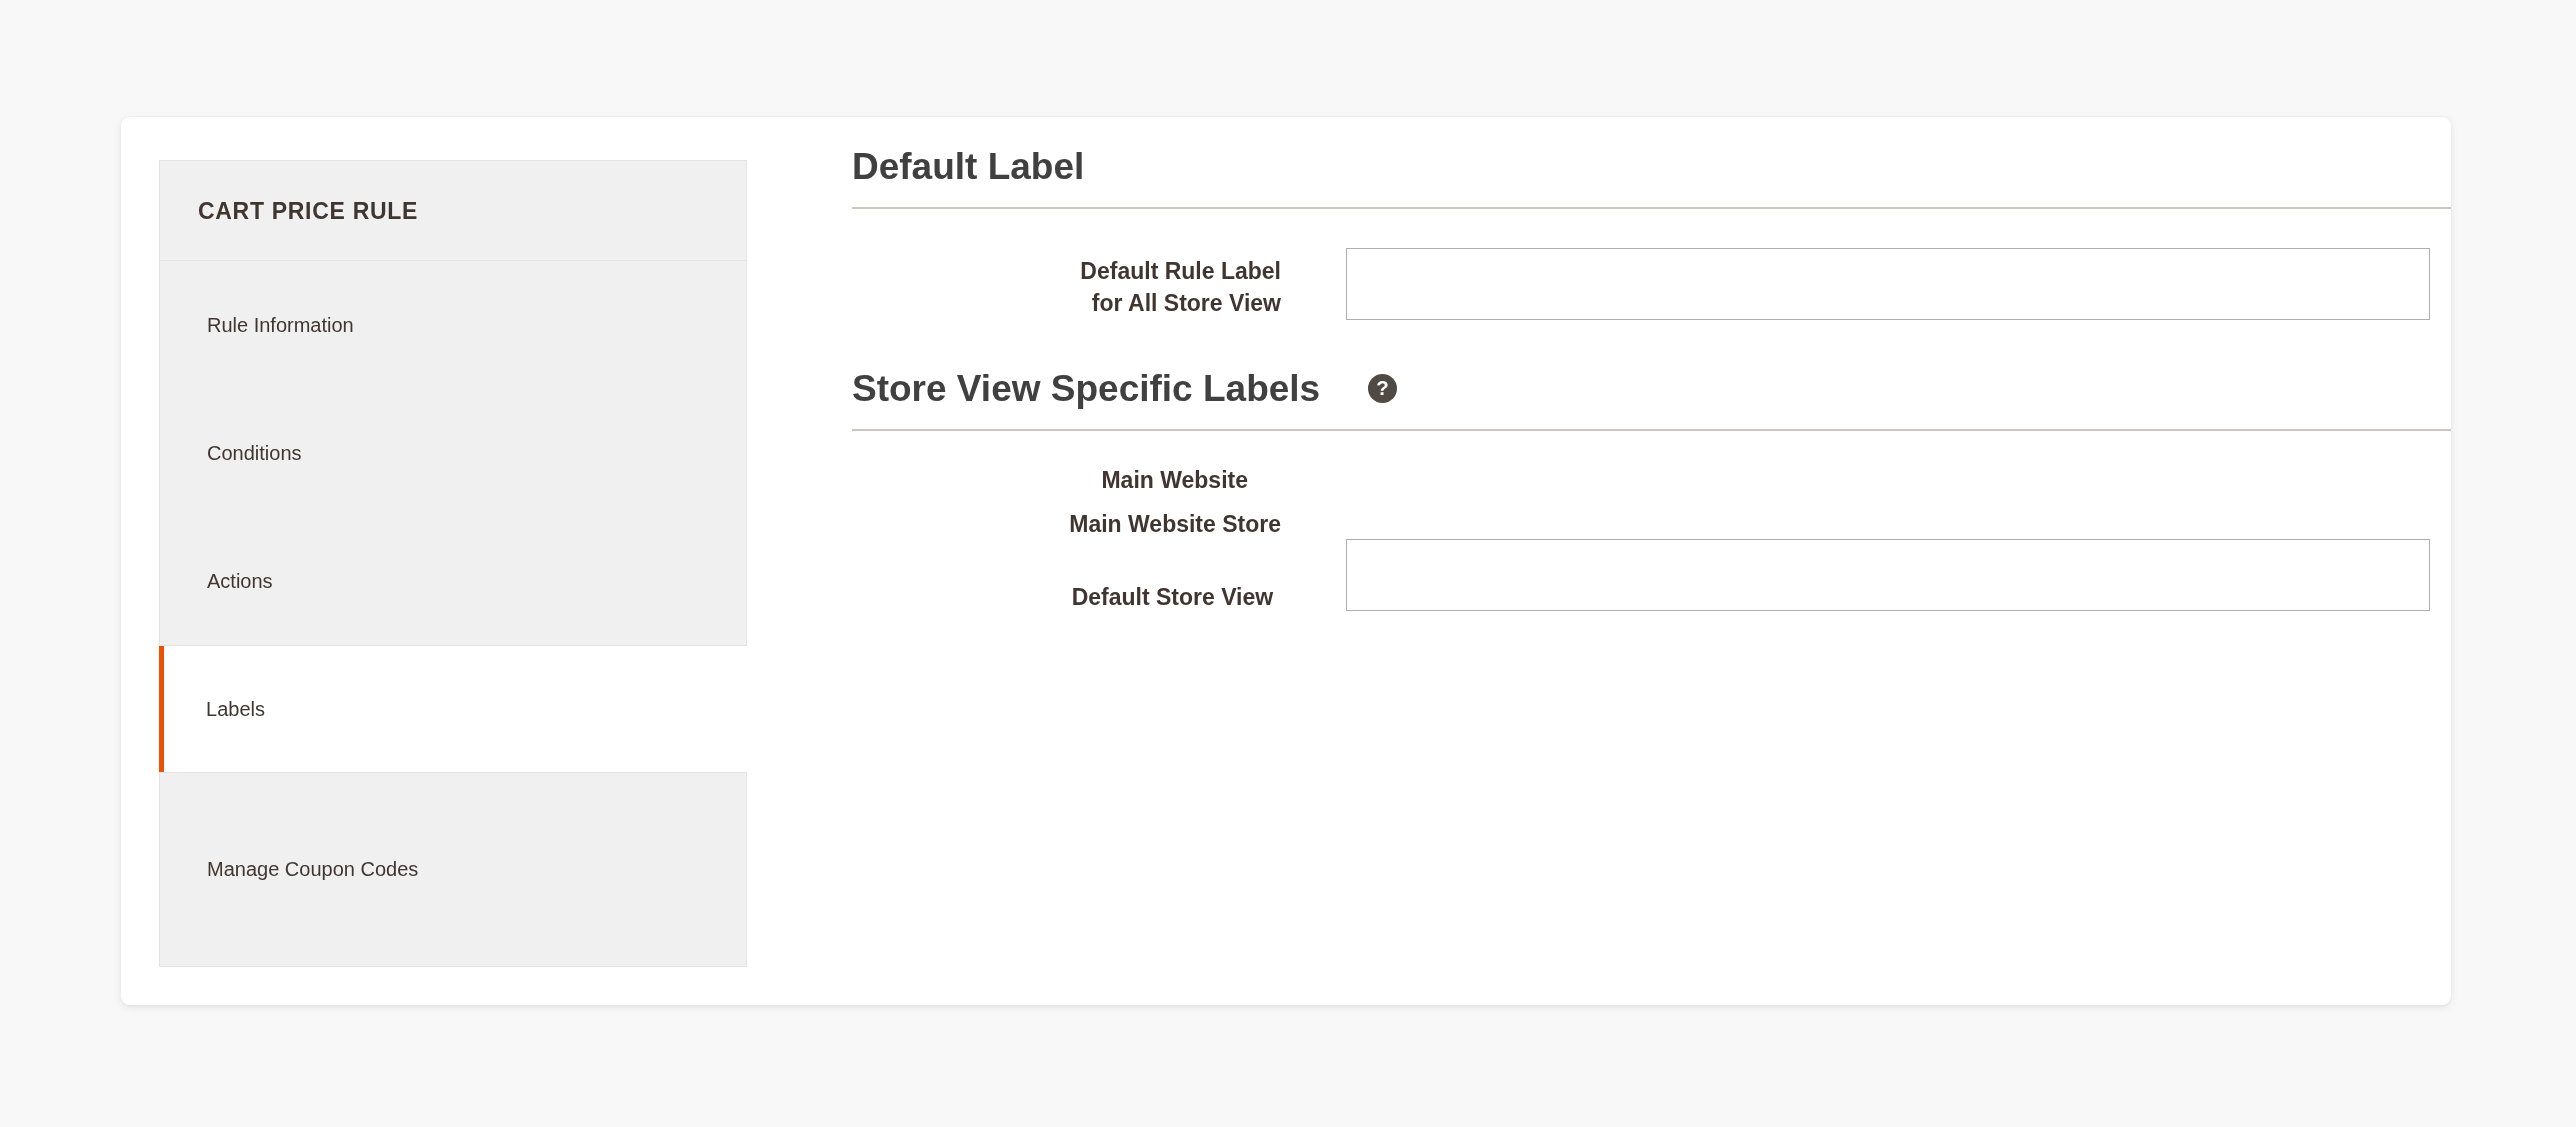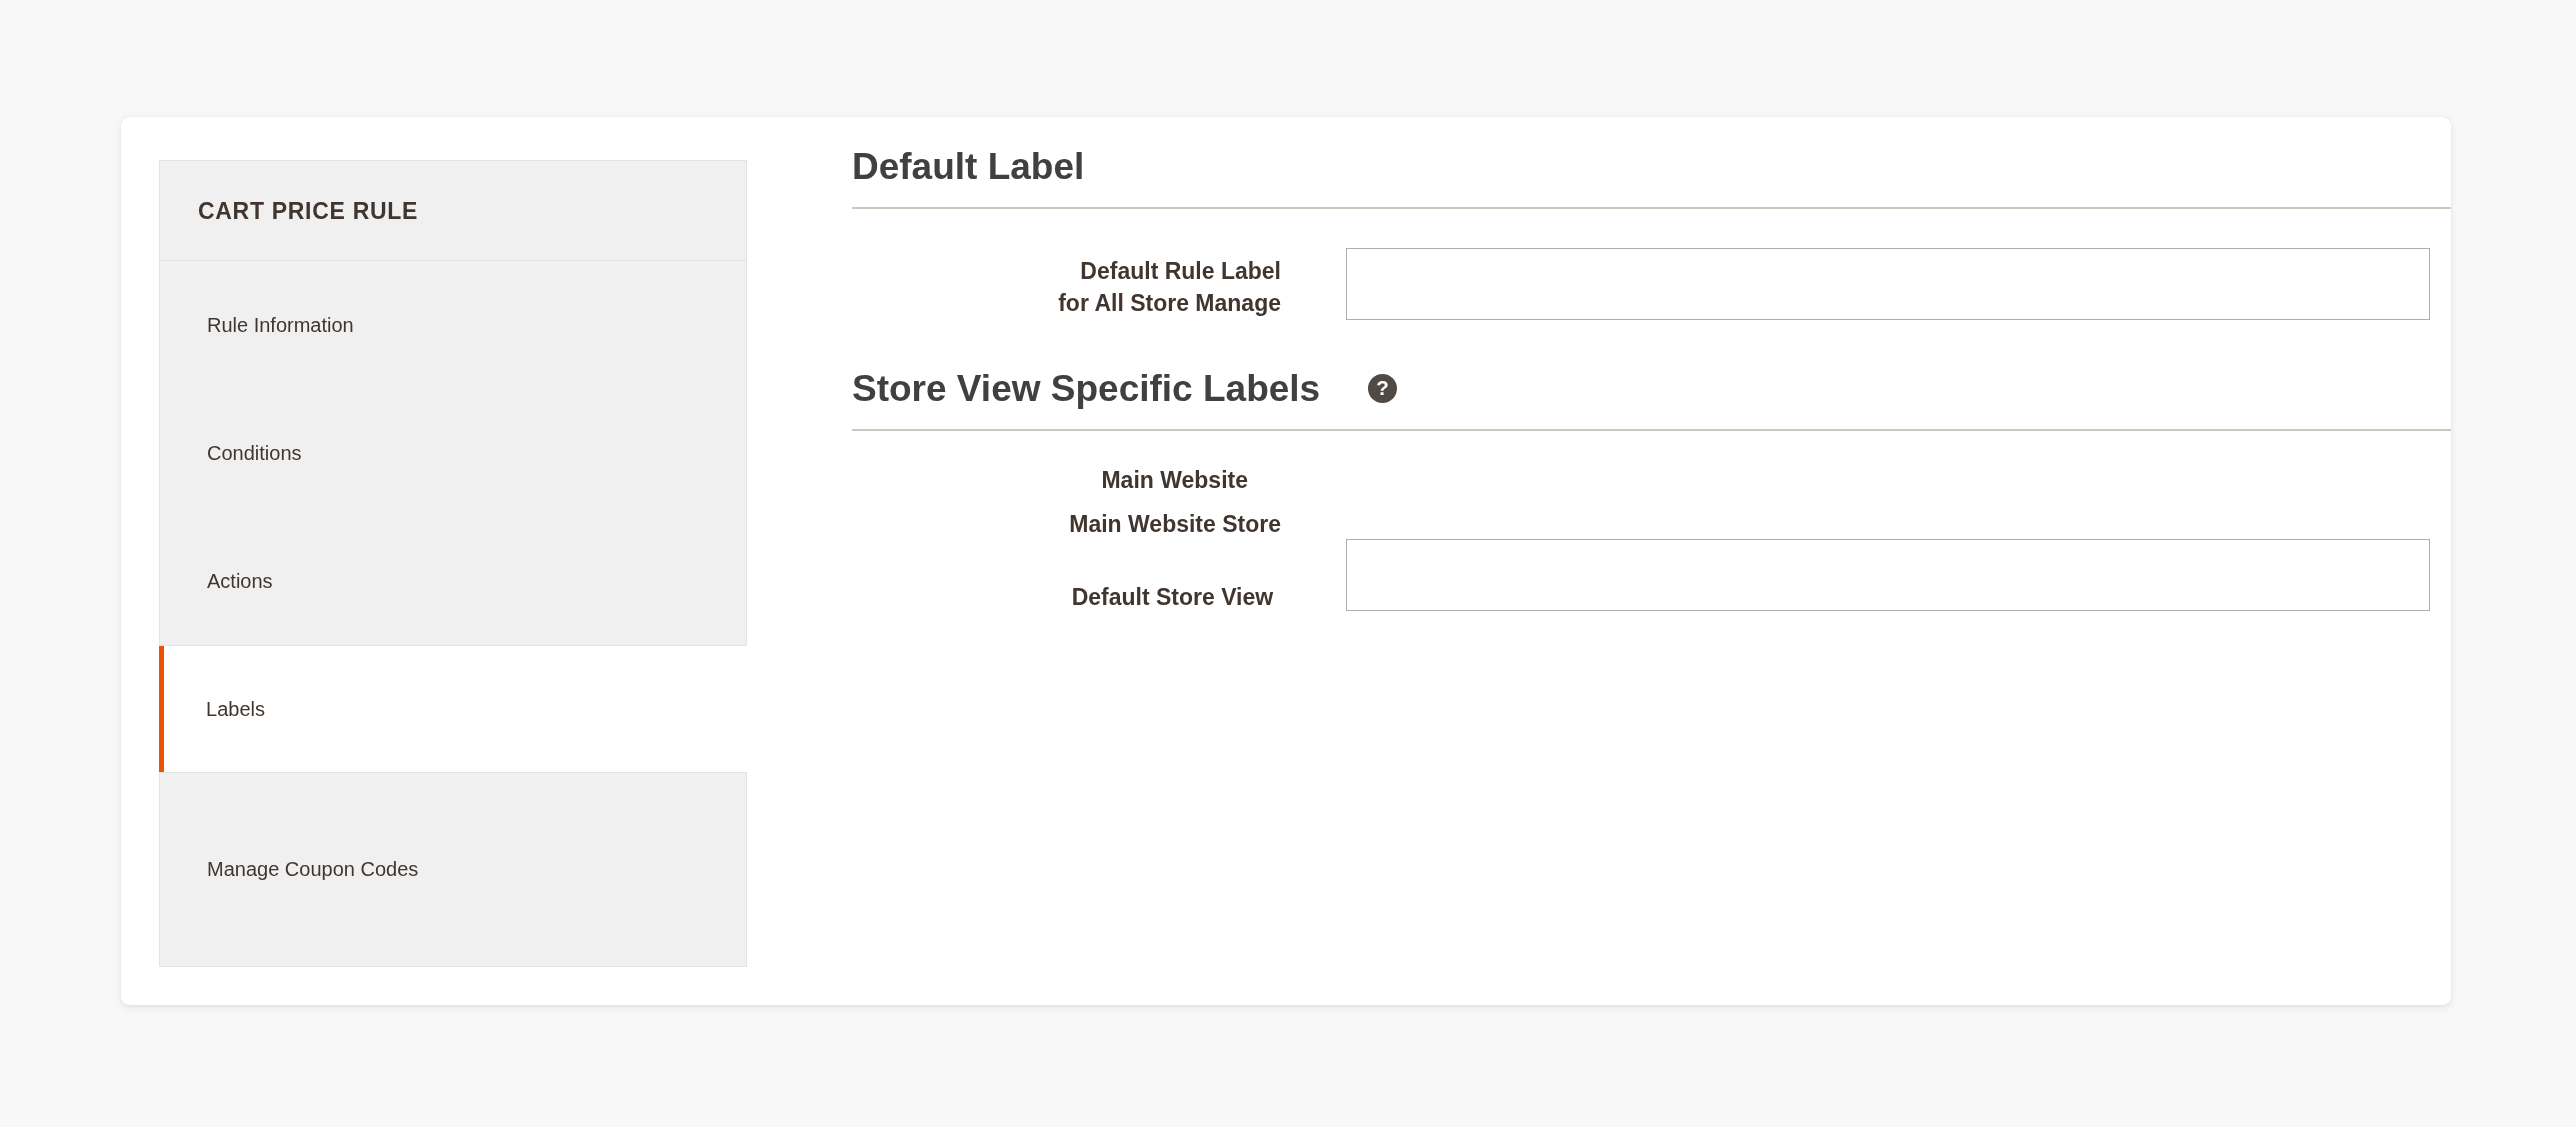--- a/index.html
+++ b/index.html
@@ -202,21 +202,21 @@
   <div id="labels-content">
 
     <div class="section-heading-row">
       <div class="section-heading">Default Label</div>
     </div>
     <div class="section-rule"></div>
 
     <div class="field-row" style="margin-top: 36px;">
       <div class="field-label">
         <div>Default Rule Label</div>
-        <div>for All Store Manage</div>
+        <div>for All Store View</div>
       </div>
       <div class="field-control">
         <input class="text-input" type="text" value="" style="">
       </div>
     </div>
 
     <div class="section-heading-row" style="margin-top: 48px;">
       <div class="section-heading">Store View Specific Labels</div>
       <span class="help-icon">
         <svg width="29" height="29" viewBox="0 0 34 34" aria-hidden="true">

